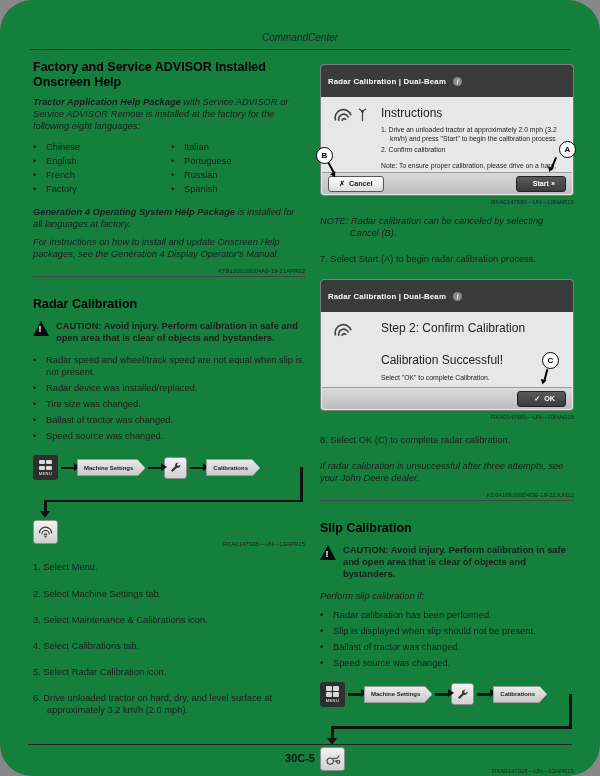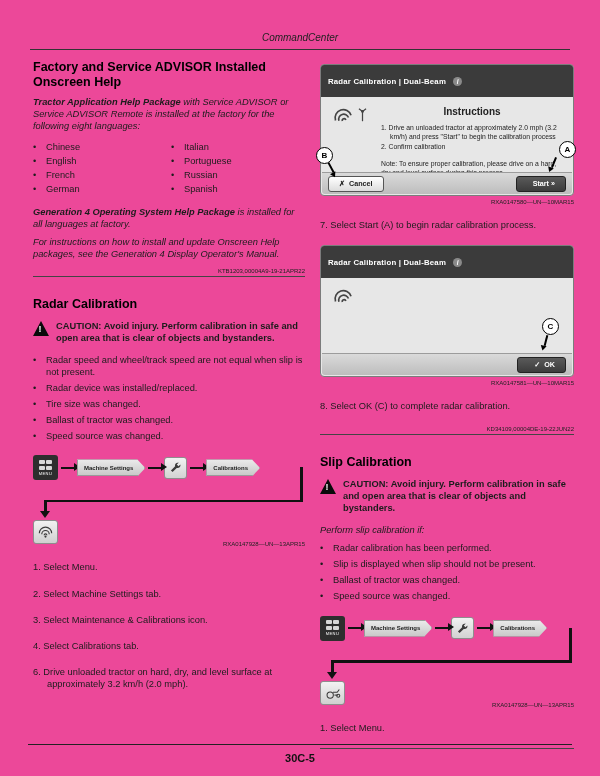--- a/index.html
+++ b/index.html
@@ -1,17 +1,17 @@
 <!DOCTYPE html>
 <html><head>
 <meta charset="utf-8">
 <style>
   html,body{margin:0;padding:0;background:#888;}
-  .page{position:relative;width:600px;height:776px;background:#ec4899;margin:0 auto;
-        font-family:"Liberation Sans", sans-serif;color:#1c1c1c;overflow:hidden;}
+  .page{position:relative;width:600px;height:776px;background:#15803d;margin:0 auto;
+        font-family:"Liberation Sans", sans-serif;color:#1c1c1c;overflow:hidden;border-radius:32px;}
 
   
   .running-header{position:absolute;top:32px;left:30px;right:30px;text-align:center;
                   font-style:italic;font-size:10px;color:#222;}
   .header-rule{position:absolute;top:49px;left:30px;right:30px;border-top:1.2px solid #333;}
   .footer-rule{position:absolute;left:28px;right:28px;bottom:31px;border-top:1.6px solid #222;}
   .page-number{position:absolute;left:0;right:0;bottom:12px;text-align:center;
                font-size:11px;font-weight:bold;color:#111;}
 
   
@@ -79,21 +79,21 @@
   .screen{position:relative;border:1px solid #7c7c7c;border-radius:4px;background:#e7e7e7;
           height:130px;margin-top:4px;}
   .screen-header{height:16px;background:#3b3b3b;border-radius:3px 3px 0 0;display:flex;
                  align-items:center;padding:8px 7px;gap:7px;}
   .screen-title{color:#fff;font-size:7.8px;font-weight:bold;letter-spacing:.2px;}
   .info-icon{width:9px;height:9px;border-radius:50%;background:#8a8a8a;color:#fff;font-size:6.5px;
              font-weight:bold;display:flex;align-items:center;justify-content:center;font-style:italic;}
   .screen-body{display:flex;gap:10px;padding:8px 10px 0 10px;}
   .screen-icon-col{flex:none;width:40px;display:flex;align-items:flex-start;gap:3px;padding-top:2px;}
   .screen-content{flex:1;font-size:6.8px;line-height:1.35;color:#222;}
-  .screen-sub{font-weight:bold;font-size:10px;margin-bottom:4px;text-align:center;}
+  .screen-sub{font-weight:normal;font-size:12px;margin-bottom:4px;}
   .screen-li{padding-left:9px;text-indent:-9px;margin:1.5px 0;}
   .screen-note{margin-top:7px;}
   .screen-footer{position:absolute;left:1px;right:1px;bottom:1px;height:21px;
                  background:linear-gradient(#dadada,#bdbdbd);border-top:1px solid #9c9c9c;
                  border-radius:0 0 3px 3px;display:flex;align-items:center;
                  justify-content:space-between;padding:0 6px;}
   .btn{border-radius:3px;font-size:7.2px;font-weight:bold;display:flex;align-items:center;
        gap:4px;padding:0 10px;height:14px;font-family:"Liberation Sans",sans-serif;}
   .btn-light{background:linear-gradient(#ffffff,#dcdcdc);border:1px solid #555;color:#222;}
   .btn-dark{background:linear-gradient(#5a5a5a,#3c3c3c);border:1px solid #222;color:#fff;padding-left:16px;}
@@ -143,21 +143,21 @@
         <div class="lang-item">
             <span class="bullet-dot">•</span>
             <span>French</span>
           </div>
         <div class="lang-item">
             <span class="bullet-dot">•</span>
             <span>Russian</span>
           </div>
         <div class="lang-item">
             <span class="bullet-dot">•</span>
-            <span>German</span>
+            <span>Factory</span>
           </div>
         <div class="lang-item">
             <span class="bullet-dot">•</span>
             <span>Spanish</span>
           </div>
       </div>
 
       <p><span class="b">Generation 4 Operating System Help Package</span><span> is installed for all languages at factory.</span></p>
 
       <p>For instructions on how to install and update Onscreen Help packages, see the Generation 4 Display Operator's Manual.</p>
@@ -236,20 +236,21 @@
         </div>
       </div>
 
       <div class="caption">RXA0147928—UN—13APR15</div>
 
       <div>
         <div class="hang">1. Select Menu.</div>
         <div class="hang">2. Select Machine Settings tab.</div>
         <div class="hang">3. Select Maintenance &amp; Calibrations icon.</div>
         <div class="hang">4. Select Calibrations tab.</div>
+        <div class="hang">5. Select Radar Calibration icon.</div>
         <div class="hang">6. Drive unloaded tractor on hard, dry, and level surface at approximately 3.2 km/h (2.0 mph).</div>
       </div>
     </div>
 
     <div class="col-right">
 
       <div class="screen">
         <div class="screen-header">
           <span class="screen-title">Radar Calibration | Dual-Beam</span>
           <span class="info-icon">i</span>
@@ -285,52 +286,59 @@
           </div>
           <div class="btn btn-dark">Start »</div>
         </div>
         <div class="callout" style="left:-5px; top:82px;">B</div>
         <div class="callout-arrow" style="left:9px; top:97px; transform:rotate(-28deg);"></div>
         <div class="callout" style="right:-3px; top:76px;">A</div>
         <div class="callout-arrow" style="right:18px; top:92px; transform:rotate(22deg);"></div>
       </div>
       <div class="caption">RXA0147580—UN—10MAR15</div>
 
+      <div class="note-p">NOTE: Radar calibration can be canceled by selecting Cancel (B).</div>
 
       <div class="hang">7. Select Start (A) to begin radar calibration process.</div>
 
       <div class="screen" style="margin-top:9px;">
         <div class="screen-header">
           <span class="screen-title">Radar Calibration | Dual-Beam</span>
           <span class="info-icon">i</span>
         </div>
         <div class="screen-body">
           <div class="screen-icon-col">
             <svg width="24" height="20" viewBox="0 0 24 22">
                 <g fill="none" stroke="#444" stroke-width="1.8" transform="rotate(-18 12 11)">
                   <path d="M3 12a9 9 0 0 1 18 0"></path>
                   <path d="M6.5 13.5a5.5 5.5 0 0 1 11 0"></path>
                   <path d="M10 15a2 2 0 0 1 4 0"></path>
                 </g>
               </svg>
           </div>
+          <div class="screen-content">
+            <div class="screen-sub">Step 2: Confirm Calibration</div>
+            <div class="screen-sub" style="margin-top:16px;">Calibration Successful!</div>
+            <div>Select "OK" to complete Calibration.</div>
+          </div>
         </div>
         <div class="screen-footer" style="justify-content:flex-end;">
           <div class="btn btn-dark">
             <span>✓</span>
             <span>OK</span>
           </div>
         </div>
         <div class="callout" style="right:14px; top:72px;">C</div>
         <div class="callout-arrow" style="right:26px; top:89px; transform:rotate(14deg);"></div>
       </div>
       <div class="caption">RXA0147581—UN—10MAR15</div>
 
       <div class="hang">8. Select OK (C) to complete radar calibration.</div>
 
+      <p>If radar calibration is unsuccessful after three attempts, see your John Deere dealer.</p>
 
       <div class="code-line">KD34109,00004DE-19-22JUN22</div>
       <div class="sec-rule"></div>
 
       <h2 class="h-gap">Slip Calibration</h2>
 
       <div class="caution">
         <div class="warn-tri">
             <span class="warn-mark">!</span>
           </div>

